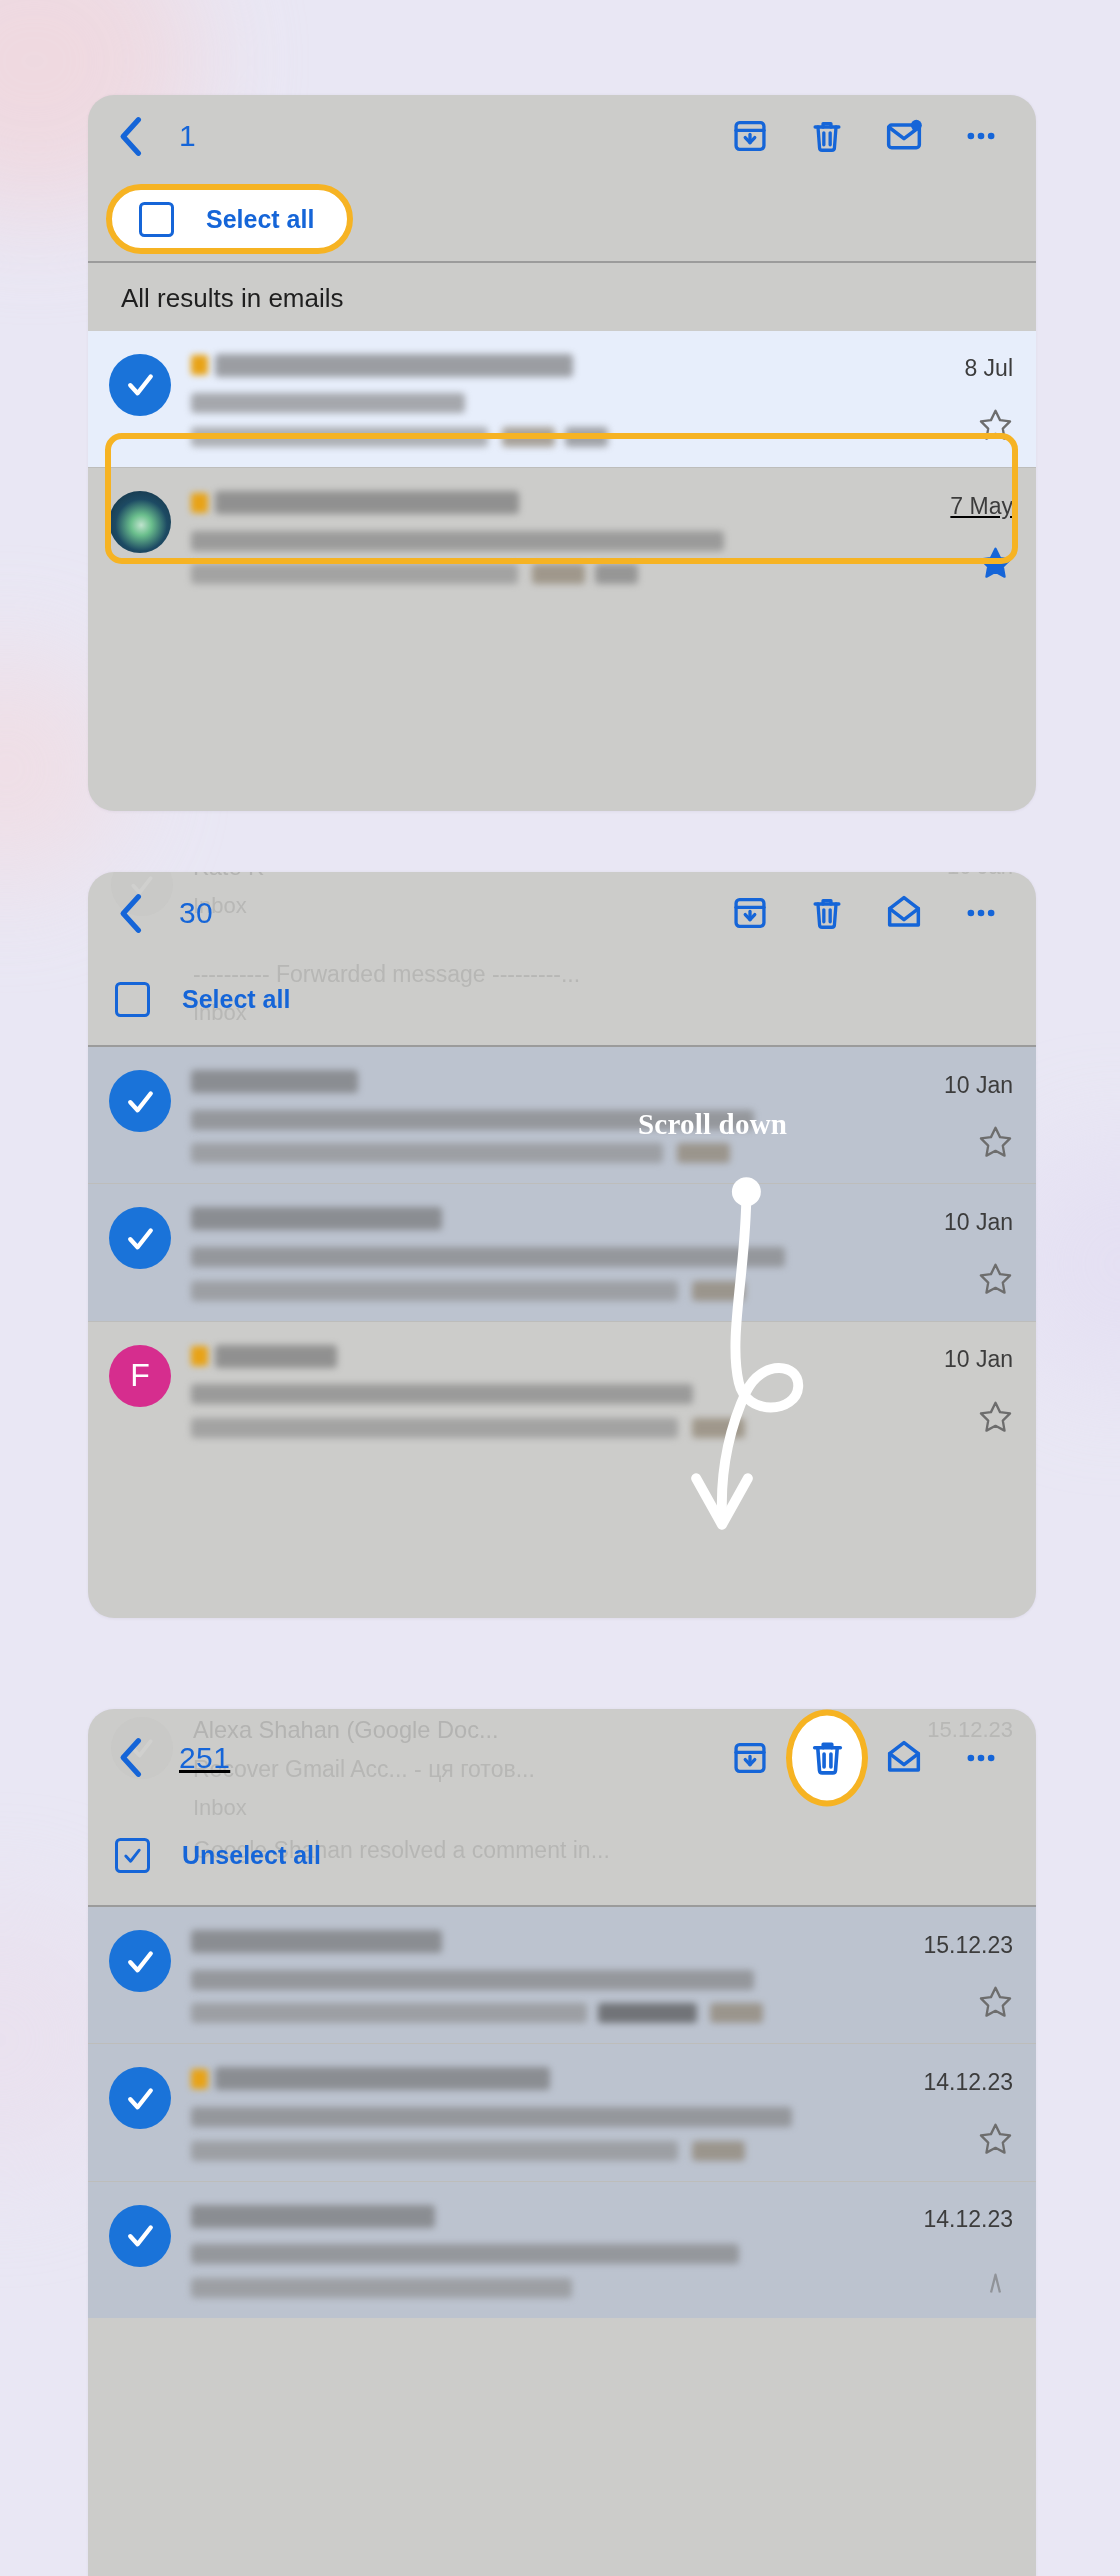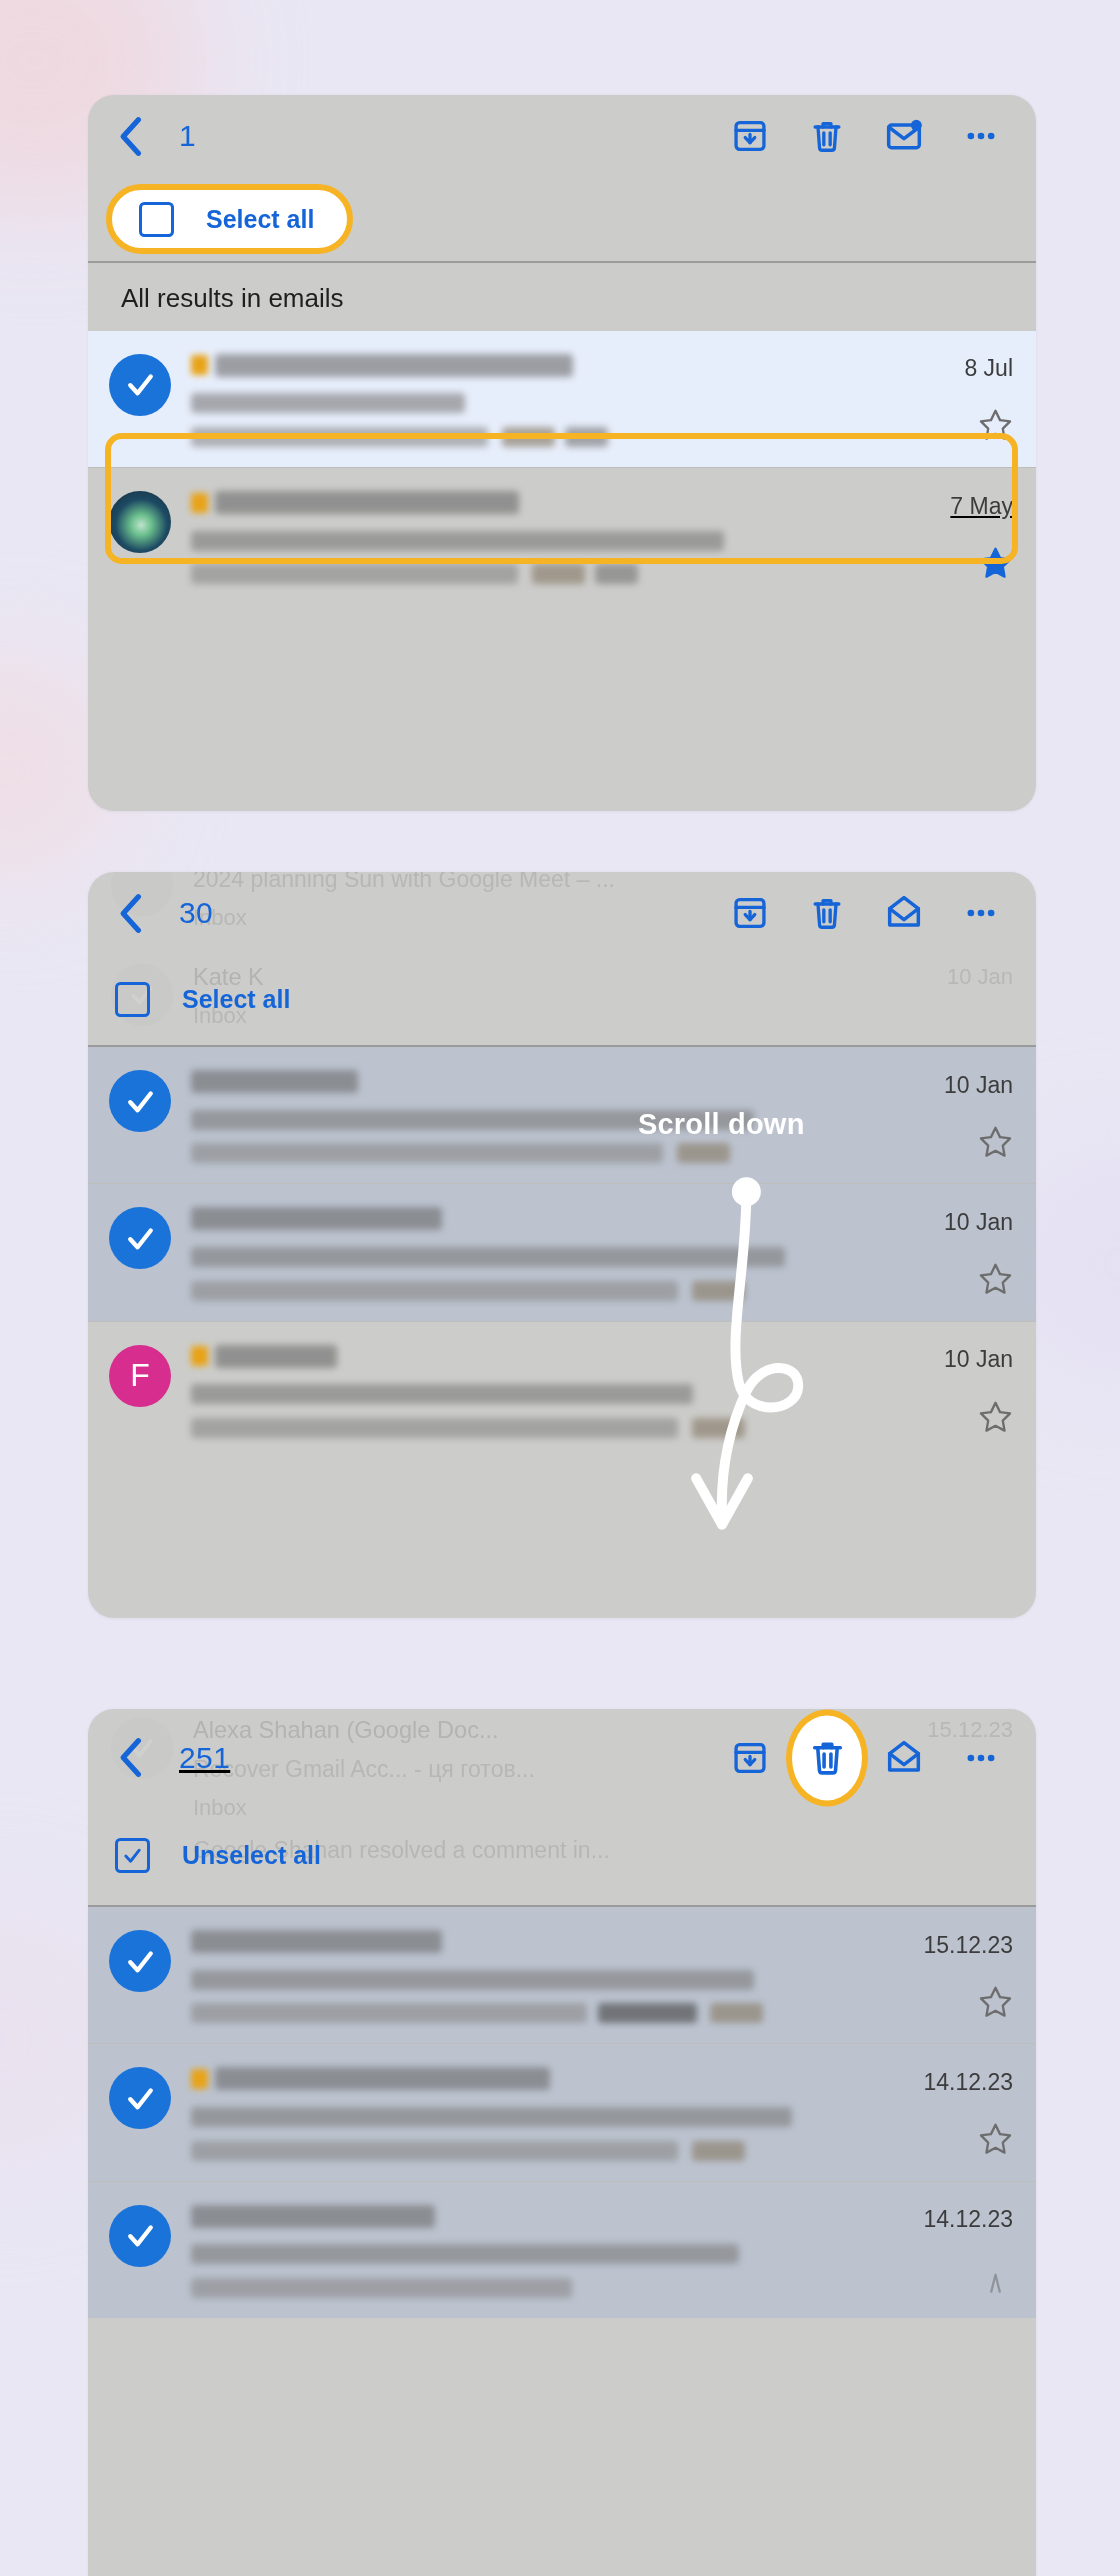--- a/index.html
+++ b/index.html
@@ -409,31 +409,20 @@
 
   </div>
 
   <div class="row-ring" style="left:16.7px; top:338px; width:913px; height:131px;"></div>
 </div>
 
 <div class="panel" id="panel2" style="left:88px; top:872px; width:948px; height:746px;">
 
   <div class="ghost" style="top:-35px;">
     <div class="ghost-row">
-      <div class="ghost-av"></div>
-      <div class="ghost-body">
-        <div class="ghost-t"></div>
-        <div class="ghost-t sub">2024 planning Sun with Google Meet – ...</div>
-        <div class="ghost-meta">
-            <span>Inbox</span>
-          </div>
-      </div>
-      <div class="ghost-date"></div>
-    </div>
-    <div class="ghost-row">
       <div class="ghost-av">
         <svg width="30" height="30" viewBox="0 0 24 24" fill="none" stroke="#dadad8" stroke-width="3" stroke-linecap="round" stroke-linejoin="round">
             <polyline points="5,12.5 10,18 19,6.5"></polyline>
           </svg>
       </div>
       <div class="ghost-body">
         <div class="ghost-t">Kate K</div>
         <div class="ghost-meta">
             <span>Inbox</span>
           </div>
@@ -570,21 +559,21 @@
           <svg width="35" height="35" viewBox="0 0 24 24" fill="none" stroke="#6d6d6d" stroke-width="1.6" stroke-linejoin="round">
             <polygon points="12,2.6 15.1,9 22,9.9 17,14.8 18.2,21.7 12,18.4 5.8,21.7 7,14.8 2,9.9 8.9,9"></polygon>
           </svg>
         </div>
       </div>
     </div>
 
   </div>
 </div>
 
-<div class="scroll-anno" style="left:632px; top:1108px; width:244px; height:480px;">
+<div class="scroll-anno" style="left:632px; top:1108px; width:244px; height:480px;font-family:Liberation Serif, serif;">
   <div class="scroll-label" style="left:6px; top:0px;">Scroll down</div>
   <svg width="244" height="480" viewBox="0 0 320 630">
     <circle cx="150" cy="110" r="19" fill="#ffffff"></circle>
     <path d="M150 110
              C 150 210, 126 300, 140 360
              C 150 406, 216 400, 218 366
              C 220 334, 170 330, 150 372
              C 130 414, 116 470, 118 530" fill="none" stroke="#ffffff" stroke-width="13" stroke-linecap="round"></path>
     <path d="M84 486 L118 547 L152 486" fill="none" stroke="#ffffff" stroke-width="13" stroke-linecap="round" stroke-linejoin="round"></path>
   </svg>

